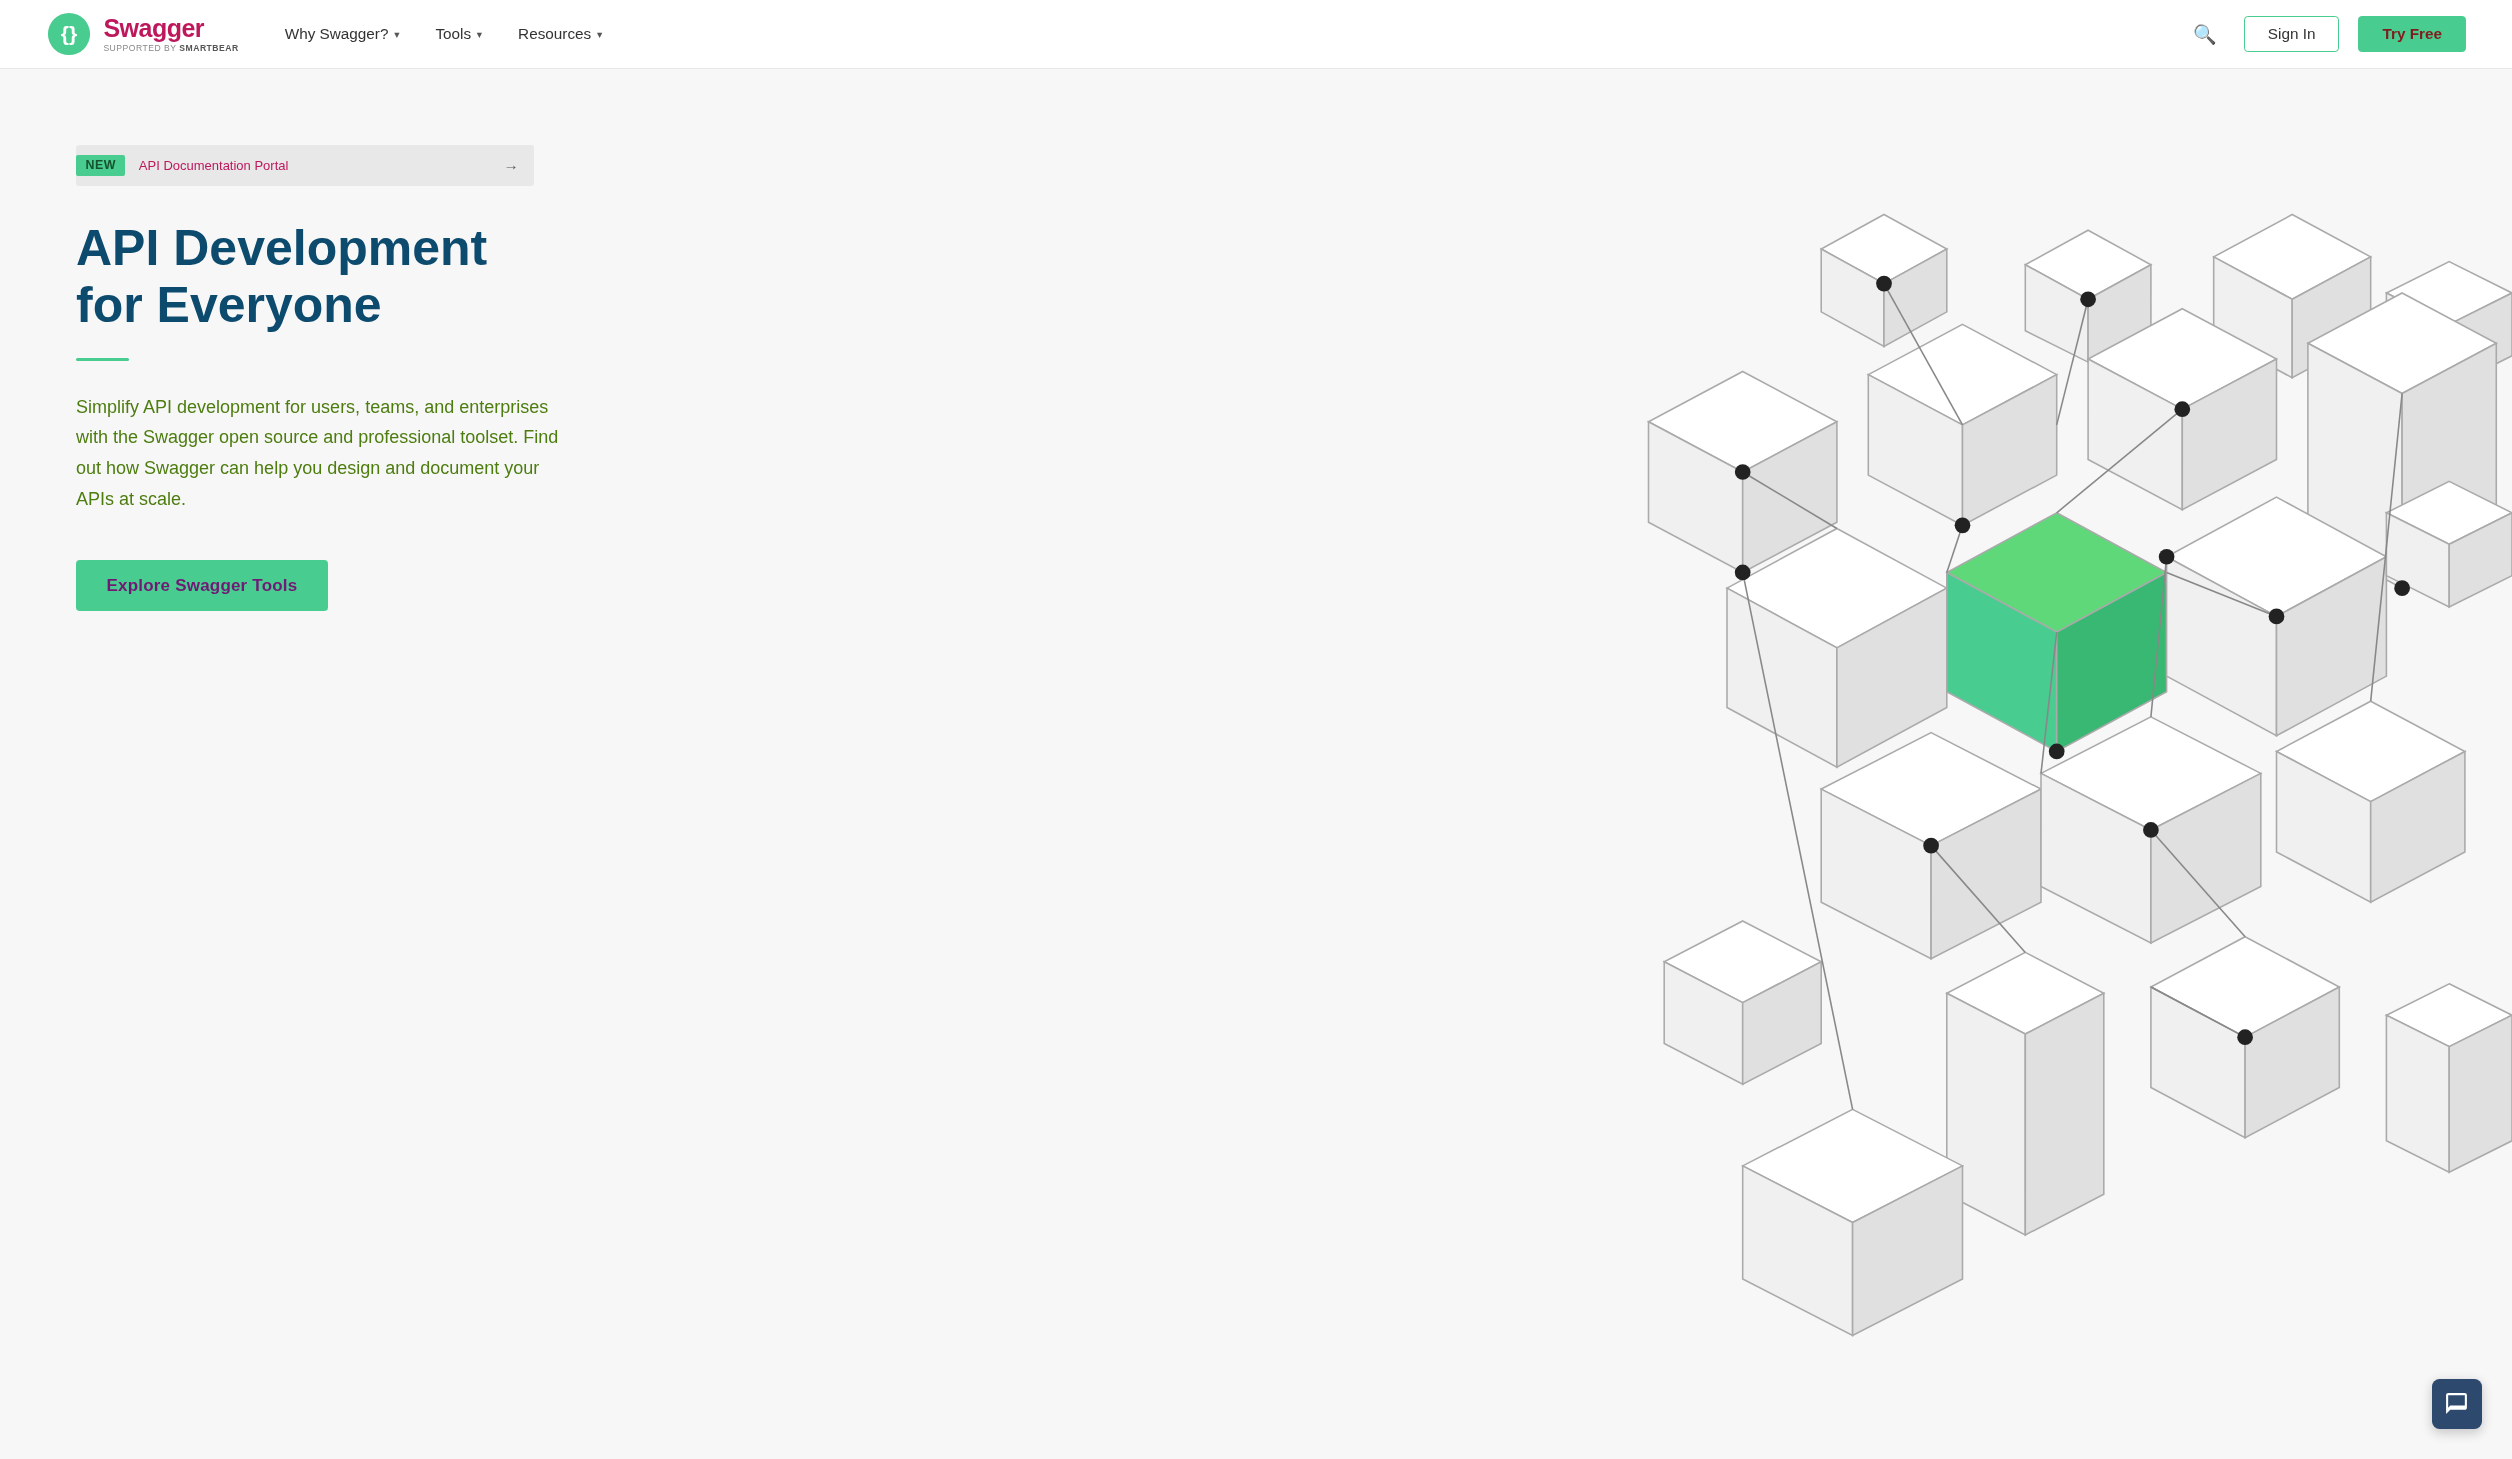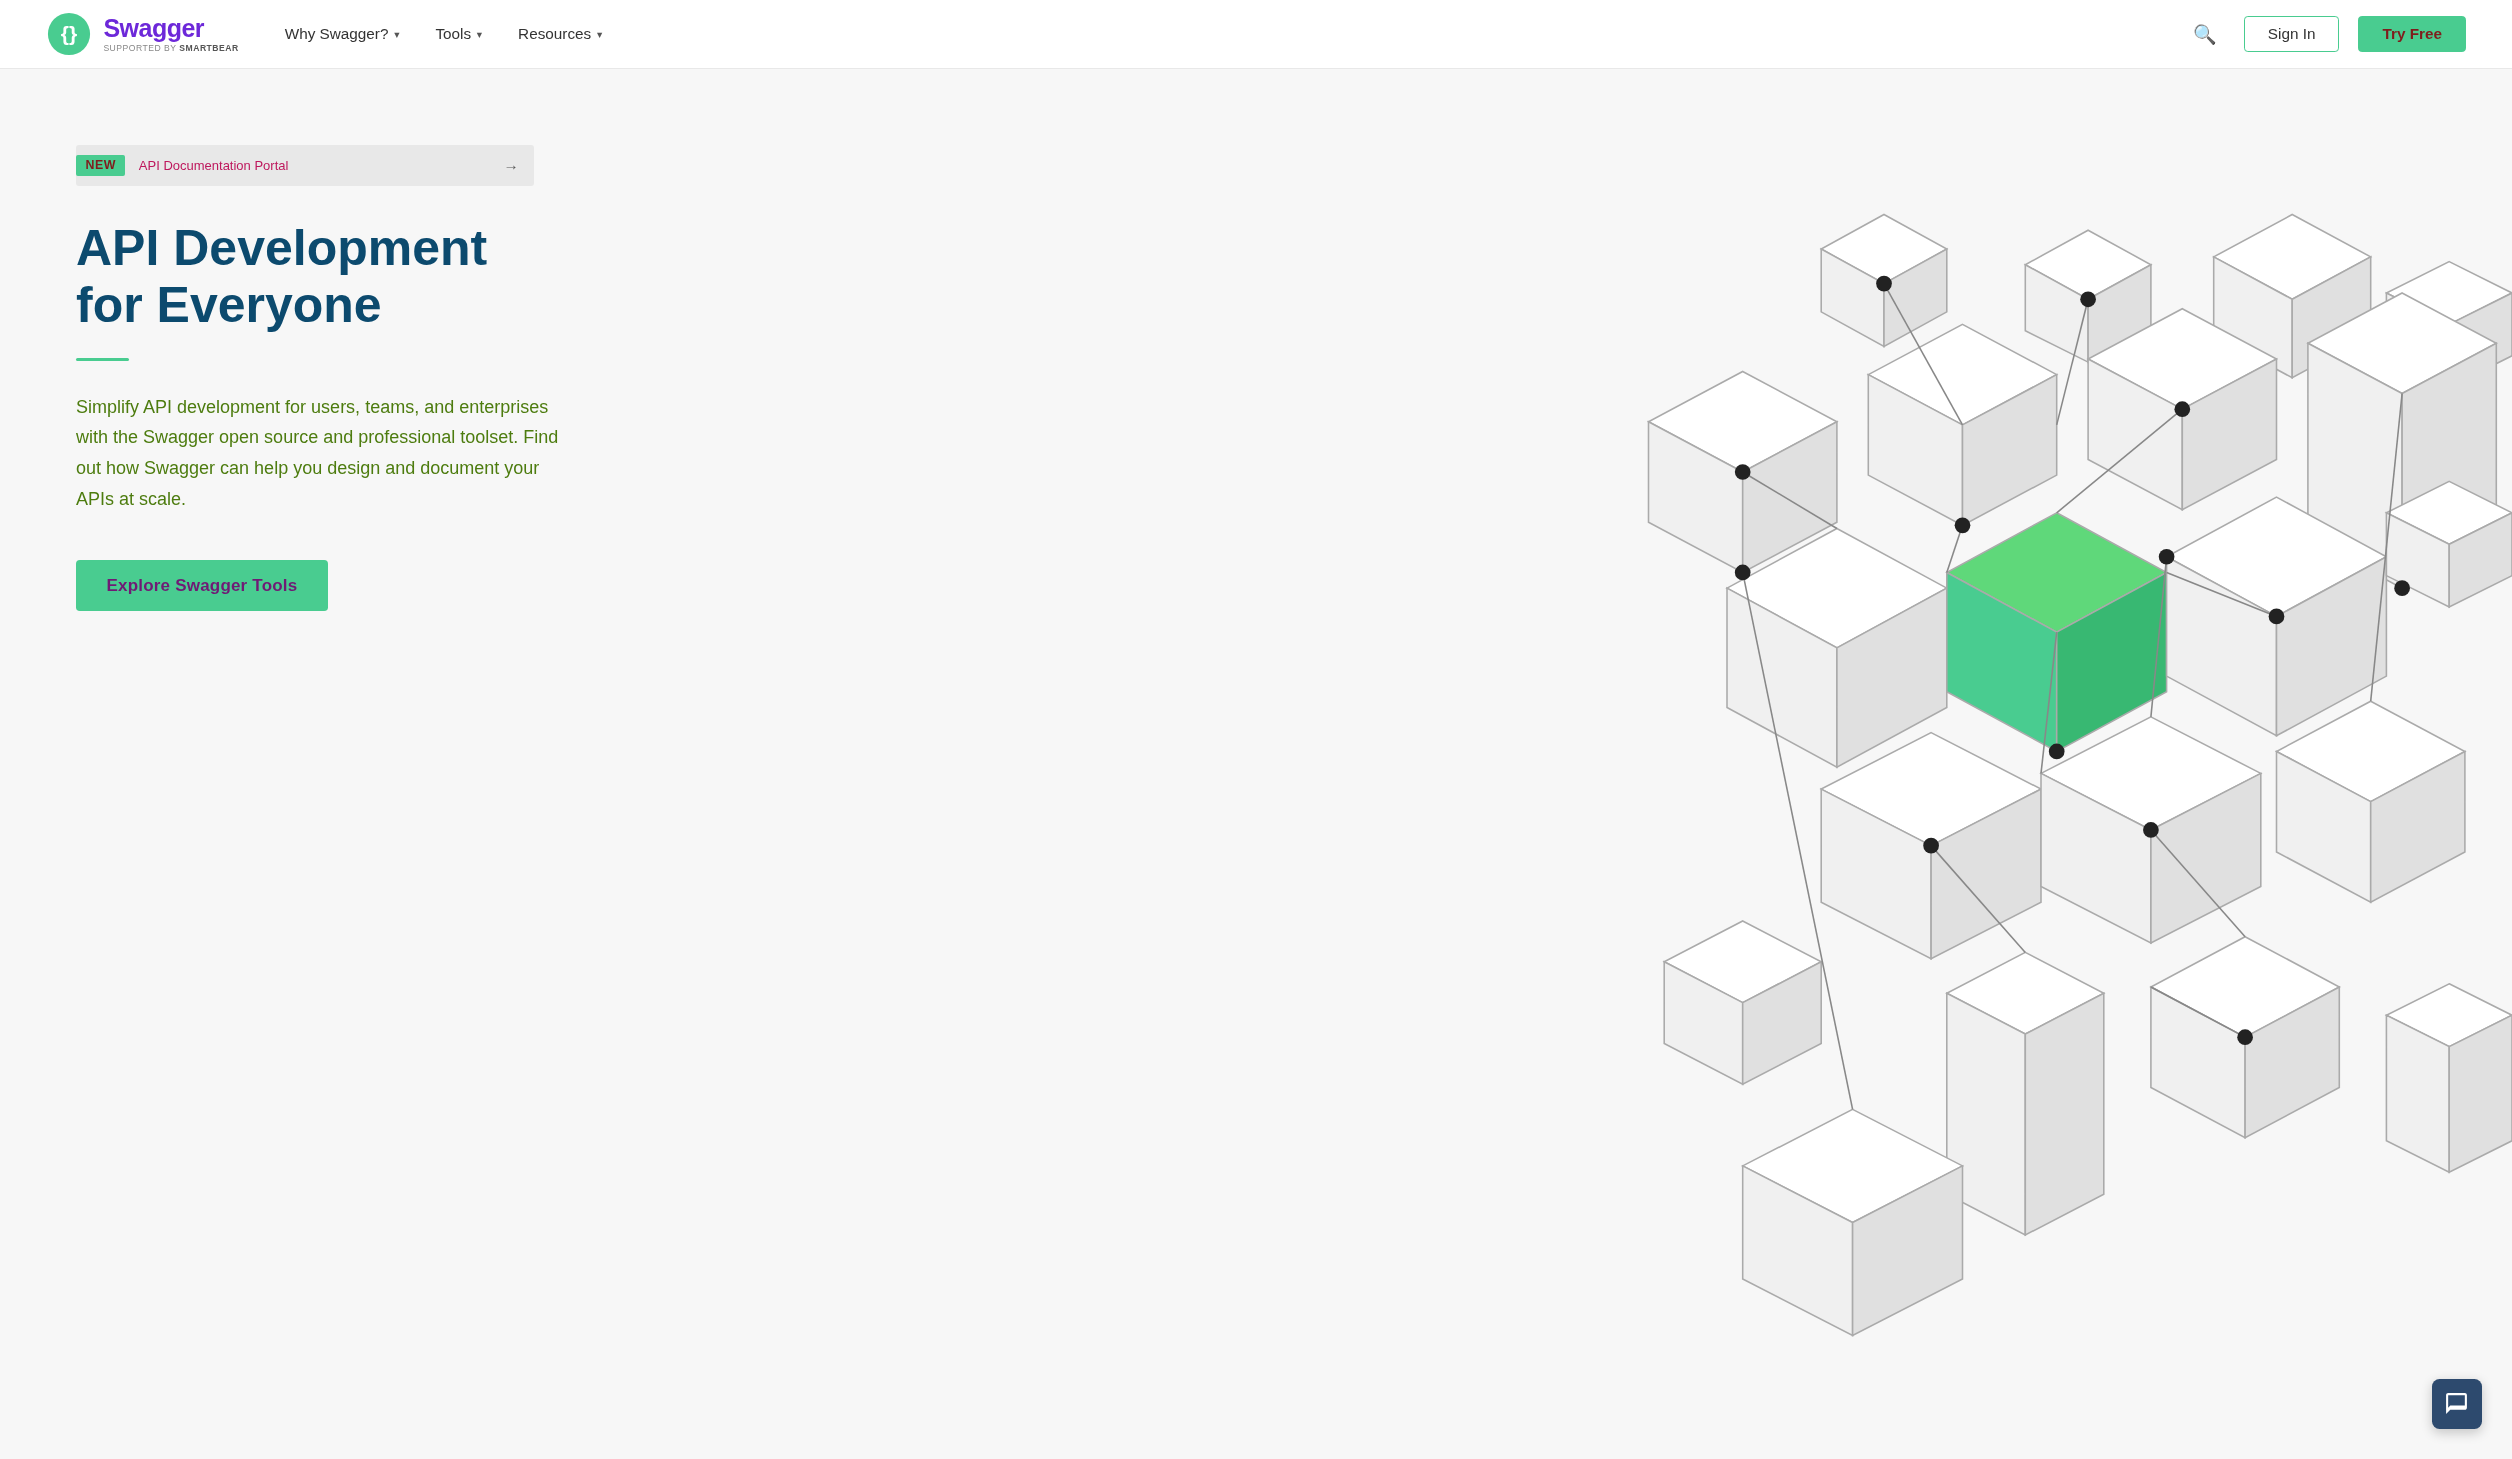--- a/index.html
+++ b/index.html
@@ -33,21 +33,21 @@
       width: 46px;
       height: 46px;
     }
     .logo-text {
       display: flex;
       flex-direction: column;
     }
     .logo-swagger {
       font-size: 25px;
       font-weight: 700;
-      color: #6d28d9;
+      color: #be185d;
       letter-spacing: -0.5px;
       line-height: 1.1;
     }
     .logo-supported {
       font-size: 8.6px;
       color: #888;
       letter-spacing: 0.5px;
       text-transform: uppercase;
     }
     .logo-smartbear {
@@ -126,21 +126,21 @@
       align-items: center;
       background: #e8e8e8;
       border-radius: 2.9px;
       padding: 9.5px 15.3px 9.5px 0;
       margin-bottom: 34px;
       max-width: 458px;
       gap: 0;
     }
     .new-badge {
       background: #49cc90;
-      color: #7f1d1d;
+      color: #14532d;
       font-size: 12.4px;
       font-weight: 700;
       padding: 3.8px 9.5px;
       border-radius: 1.9px;
       margin-right: 13.4px;
       letter-spacing: 0.5px;
     }
     .new-badge-text {
       flex: 1;
       font-size: 13px;

